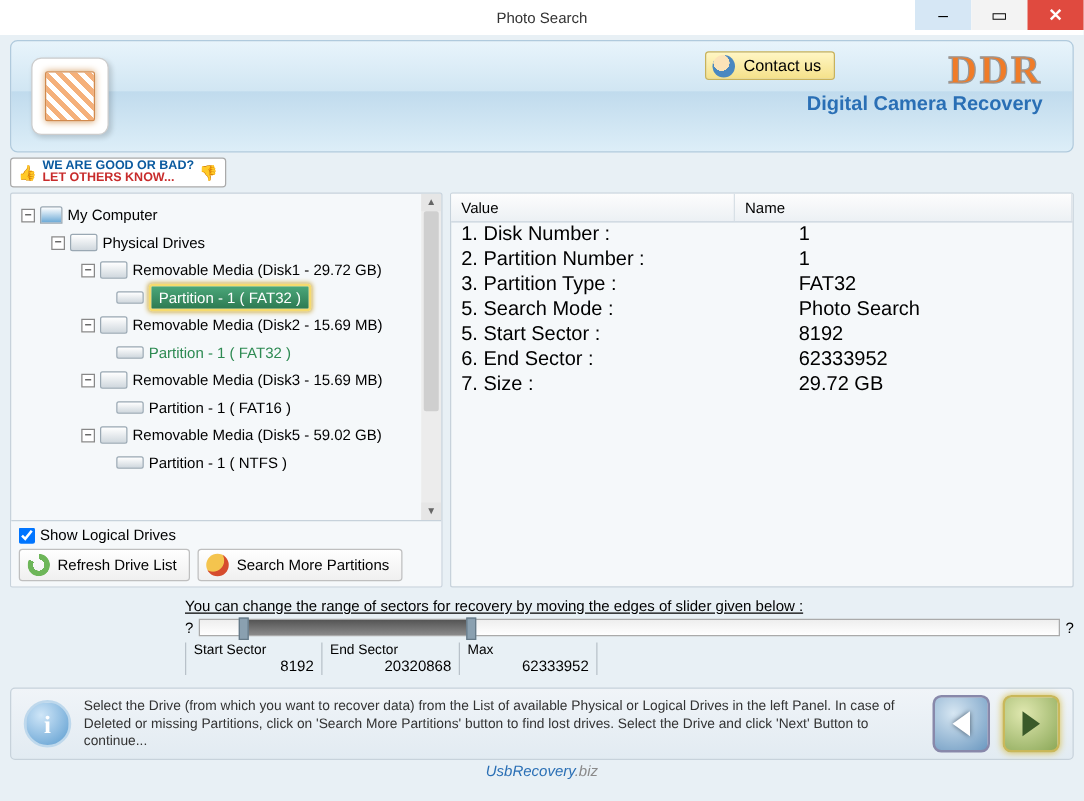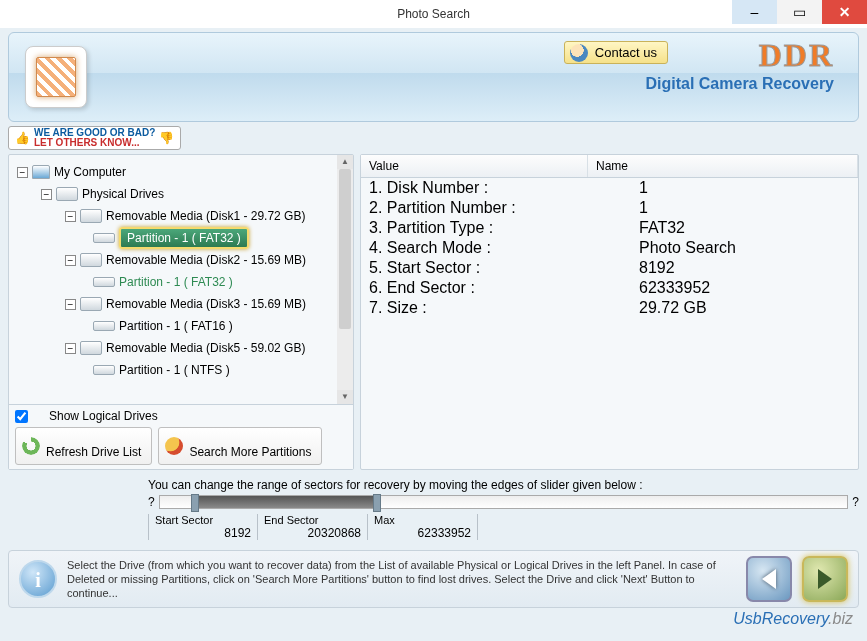--- a/index.html
+++ b/index.html
@@ -52,39 +52,39 @@
 .node-label { white-space: nowrap; }
 .node.selected .pill { background: linear-gradient(#4ba77a,#2d7a52); color: #fff; border: 2px solid #f5da6e; border-radius: 3px; padding: 2px 6px; box-shadow: 0 0 4px #c8a030; }
 .node.active .node-label { color: #2d8a52; }
 
 .scrollbar-v { position: absolute; right: 0; top: 0; bottom: 0; width: 16px; background: #ececec; }
 .scrollbar-v .thumb-v { position: absolute; left: 2px; right: 2px; top: 14px; height: 160px; background: #cfcfcf; border-radius: 2px; }
 .scrollbar-v .arr { position: absolute; left: 0; right: 0; height: 14px; background: #e6e6e6; text-align: center; font-size: 8px; color: #666; line-height: 14px; }
 .scrollbar-v .arr.up { top:0; } .scrollbar-v .arr.dn { bottom:0; }
 
 .left-bottom { border-top: 1px solid #c7d2db; padding: 4px 6px; background: #f5f8fa; }
-.chk-row { display: flex; align-items: center; gap: 21px; font-size: 12px; margin-bottom: 4px; }
+.chk-row { display: flex; align-items: center; gap: 4px; font-size: 12px; margin-bottom: 4px; }
 .btn-row { display: flex; gap: 6px; }
-.soft-btn { background: linear-gradient(#fff,#f0f0f0); border: 1px solid #bfbfbf; border-radius: 3px; padding: 17px 10px 5px 30px; font-size: 12px; position: relative; cursor: pointer; }
+.soft-btn { background: linear-gradient(#fff,#f0f0f0); border: 1px solid #bfbfbf; border-radius: 3px; padding: 5px 10px 5px 30px; font-size: 12px; position: relative; cursor: pointer; }
 .soft-btn .ico { position: absolute; left: 6px; top: 50%; transform: translateY(-50%); width: 18px; height: 18px; }
 .ico-refresh { background: conic-gradient(#6db659 0 300deg, transparent 300deg); border-radius: 50%; mask: radial-gradient(circle, transparent 35%, #000 36%); -webkit-mask: radial-gradient(circle, transparent 35%, #000 36%); }
 .ico-search { background: radial-gradient(circle at 30% 30%, #f4c44e 48%, #d64c2e 52%); border-radius: 50%; }
 
 .table-head { display: flex; background: linear-gradient(#fdfdfd,#ecf0f4); border-bottom: 1px solid #c7d2db; font-size: 12px; }
 .th { padding: 4px 8px; border-right: 1px solid #d8e0e6; }
 .th.name { flex: 0 0 270px; }
 .th.val { flex: 1; }
 .table-body { font-size: 16px; }
 .tr { display: flex; height: 20px; align-items: center; }
 .td { padding: 2px 8px; }
 .td.name { flex: 0 0 270px; }
 .td.val { flex: 1; }
 
 .slider-section { margin: 8px 8px 0 8px; font-size: 12px; }
-.slider-label-row { display: flex; align-items: center; padding-left: 140px; }
+.slider-label-row { display: flex; align-items: center; padding-left: 140px; text-decoration: underline; }
 .slider-track-row { display: flex; align-items: center; padding-left: 140px; gap: 4px; height: 20px; }
 .slider-track { flex: 1; height: 14px; background: linear-gradient(#eee,#fff); border: 1px solid #aaa; position: relative; }
 .slider-fill { position: absolute; top: 0; bottom: 0; left: 5%; right: 68%; background: linear-gradient(#555,#8a8a8a); }
 .slider-handle { position: absolute; top: -2px; width: 8px; height: 18px; background: #8aa0b0; border: 1px solid #667a88; }
 .slider-handle.hl { left: 4.5%; } .slider-handle.hr { left: 31%; }
 .fields-row { display: flex; padding-left: 140px; margin-top: 2px; gap: 0; }
 .field { display: flex; flex-direction: column; border-right: 1px solid #b8c1c9; padding: 0 6px; min-width: 110px; }
 .field:first-child { border-left: 1px solid #b8c1c9; }
 .field label { font-size: 11px; }
 .field .val { text-align: right; font-size: 12px; }
@@ -92,21 +92,21 @@
 .info-bar { margin: 10px 8px 0 8px; height: 58px; background: linear-gradient(#f0f4f8,#e2ebf2); border: 1px solid #c7d2db; border-radius: 4px; display: flex; align-items: center; padding: 0 10px; gap: 10px; }
 .info-icon { width: 38px; height: 38px; border-radius: 50%; background: radial-gradient(circle at 35% 30%, #cfe6f8, #5a9bcf); border: 2px solid #bed8ec; color: #fff; font-weight: bold; font-size: 20px; text-align: center; line-height: 36px; font-family: Georgia, serif; }
 .info-text { flex: 1; font-size: 11px; color: #333; line-height: 1.3; }
 .nav-btn { width: 46px; height: 46px; border-radius: 7px; border: 2px solid #88a; display: flex; align-items: center; justify-content: center; cursor: pointer; }
 .nav-back { background: radial-gradient(circle at 35% 30%, #d6e6f2, #6b98c0); }
 .nav-next { background: radial-gradient(circle at 35% 30%, #e0e8b0, #8ba858); border-color: #c9b85a; box-shadow: 0 0 6px #d8c050; }
 .tri { width: 0; height: 0; }
 .tri.l { border-top: 10px solid transparent; border-bottom: 10px solid transparent; border-right: 14px solid #fff; filter: drop-shadow(0 0 2px #456); }
 .tri.r { border-top: 10px solid transparent; border-bottom: 10px solid transparent; border-left: 14px solid #3a5a2a; }
 
-.footer { text-align: right; padding: 2px 14px; font-size: 16px; color: #2a6fb5; font-style: italic; font-family: Georgia, serif; }
+.footer { text-align: center; padding: 2px 14px; font-size: 12px; color: #2a6fb5; font-style: italic; font-family: Georgia, serif; }
 .footer .biz { color: #8a8a8a; }
 </style>
 </head>
 <body>
 
 <div class="window">
 
  <div class="titlebar">
   <span class="title">Photo Search</span>
   <div class="win-controls">
@@ -237,21 +237,21 @@
           </div>
           <div class="tr">
             <div class="td name">2. Partition Number :</div>
             <div class="td val">1</div>
           </div>
           <div class="tr">
             <div class="td name">3. Partition Type :</div>
             <div class="td val">FAT32</div>
           </div>
           <div class="tr">
-            <div class="td name">4. Search Mode :</div>
+            <div class="td name">5. Search Mode :</div>
             <div class="td val">Photo Search</div>
           </div>
           <div class="tr">
             <div class="td name">5. Start Sector :</div>
             <div class="td val">8192</div>
           </div>
           <div class="tr">
             <div class="td name">6. End Sector :</div>
             <div class="td val">62333952</div>
           </div>

